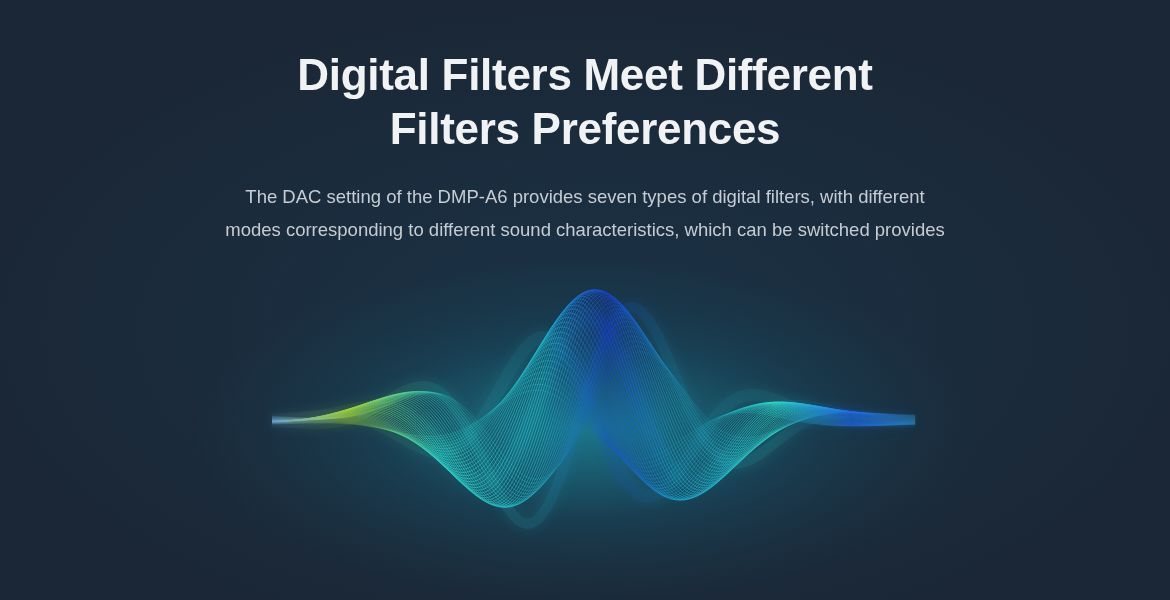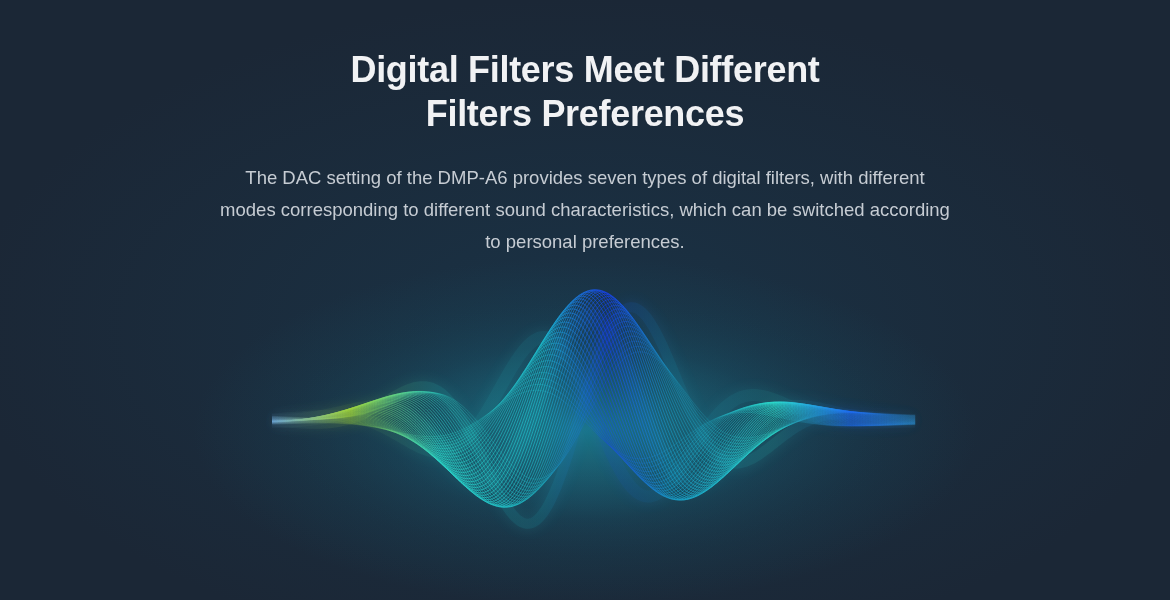--- a/index.html
+++ b/index.html
@@ -37,21 +37,21 @@
     position: absolute;
     left: 0;
     right: 0;
     top: 0;
     z-index: 4;
     text-align: center;
   }
   .title {
     margin: 0;
     padding-top: 48px;
-    font-size: 36px;
+    font-size: 44px;
     line-height: 1.22;
     font-weight: bold;
     letter-spacing: -0.3px;
     color: #f1f2f4;
     font-family: "Liberation Sans", sans-serif;
   }
   .title-line { display: block; }
   .subtitle {
     margin: 0;
     padding-top: 26px;
@@ -184,18 +184,17 @@
     </svg>
   </div>
 
   <div class="text-block">
     <h1 class="title">
       <span class="title-line">Digital Filters Meet Different</span>
       <span class="title-line">Filters Preferences</span>
     </h1>
     <p class="subtitle">
       <span class="sub-line">The DAC setting of the DMP-A6 provides seven types of digital filters, with different</span>
-      <span class="sub-line">modes corresponding to different sound characteristics, which can be switched according</span>
-      <span class="sub-line">to personal preferences.</span>
+      <span class="sub-line">modes corresponding to different sound characteristics, which can be switched provides</span>
     </p>
   </div>
 
 </div>
 
 </body></html>

